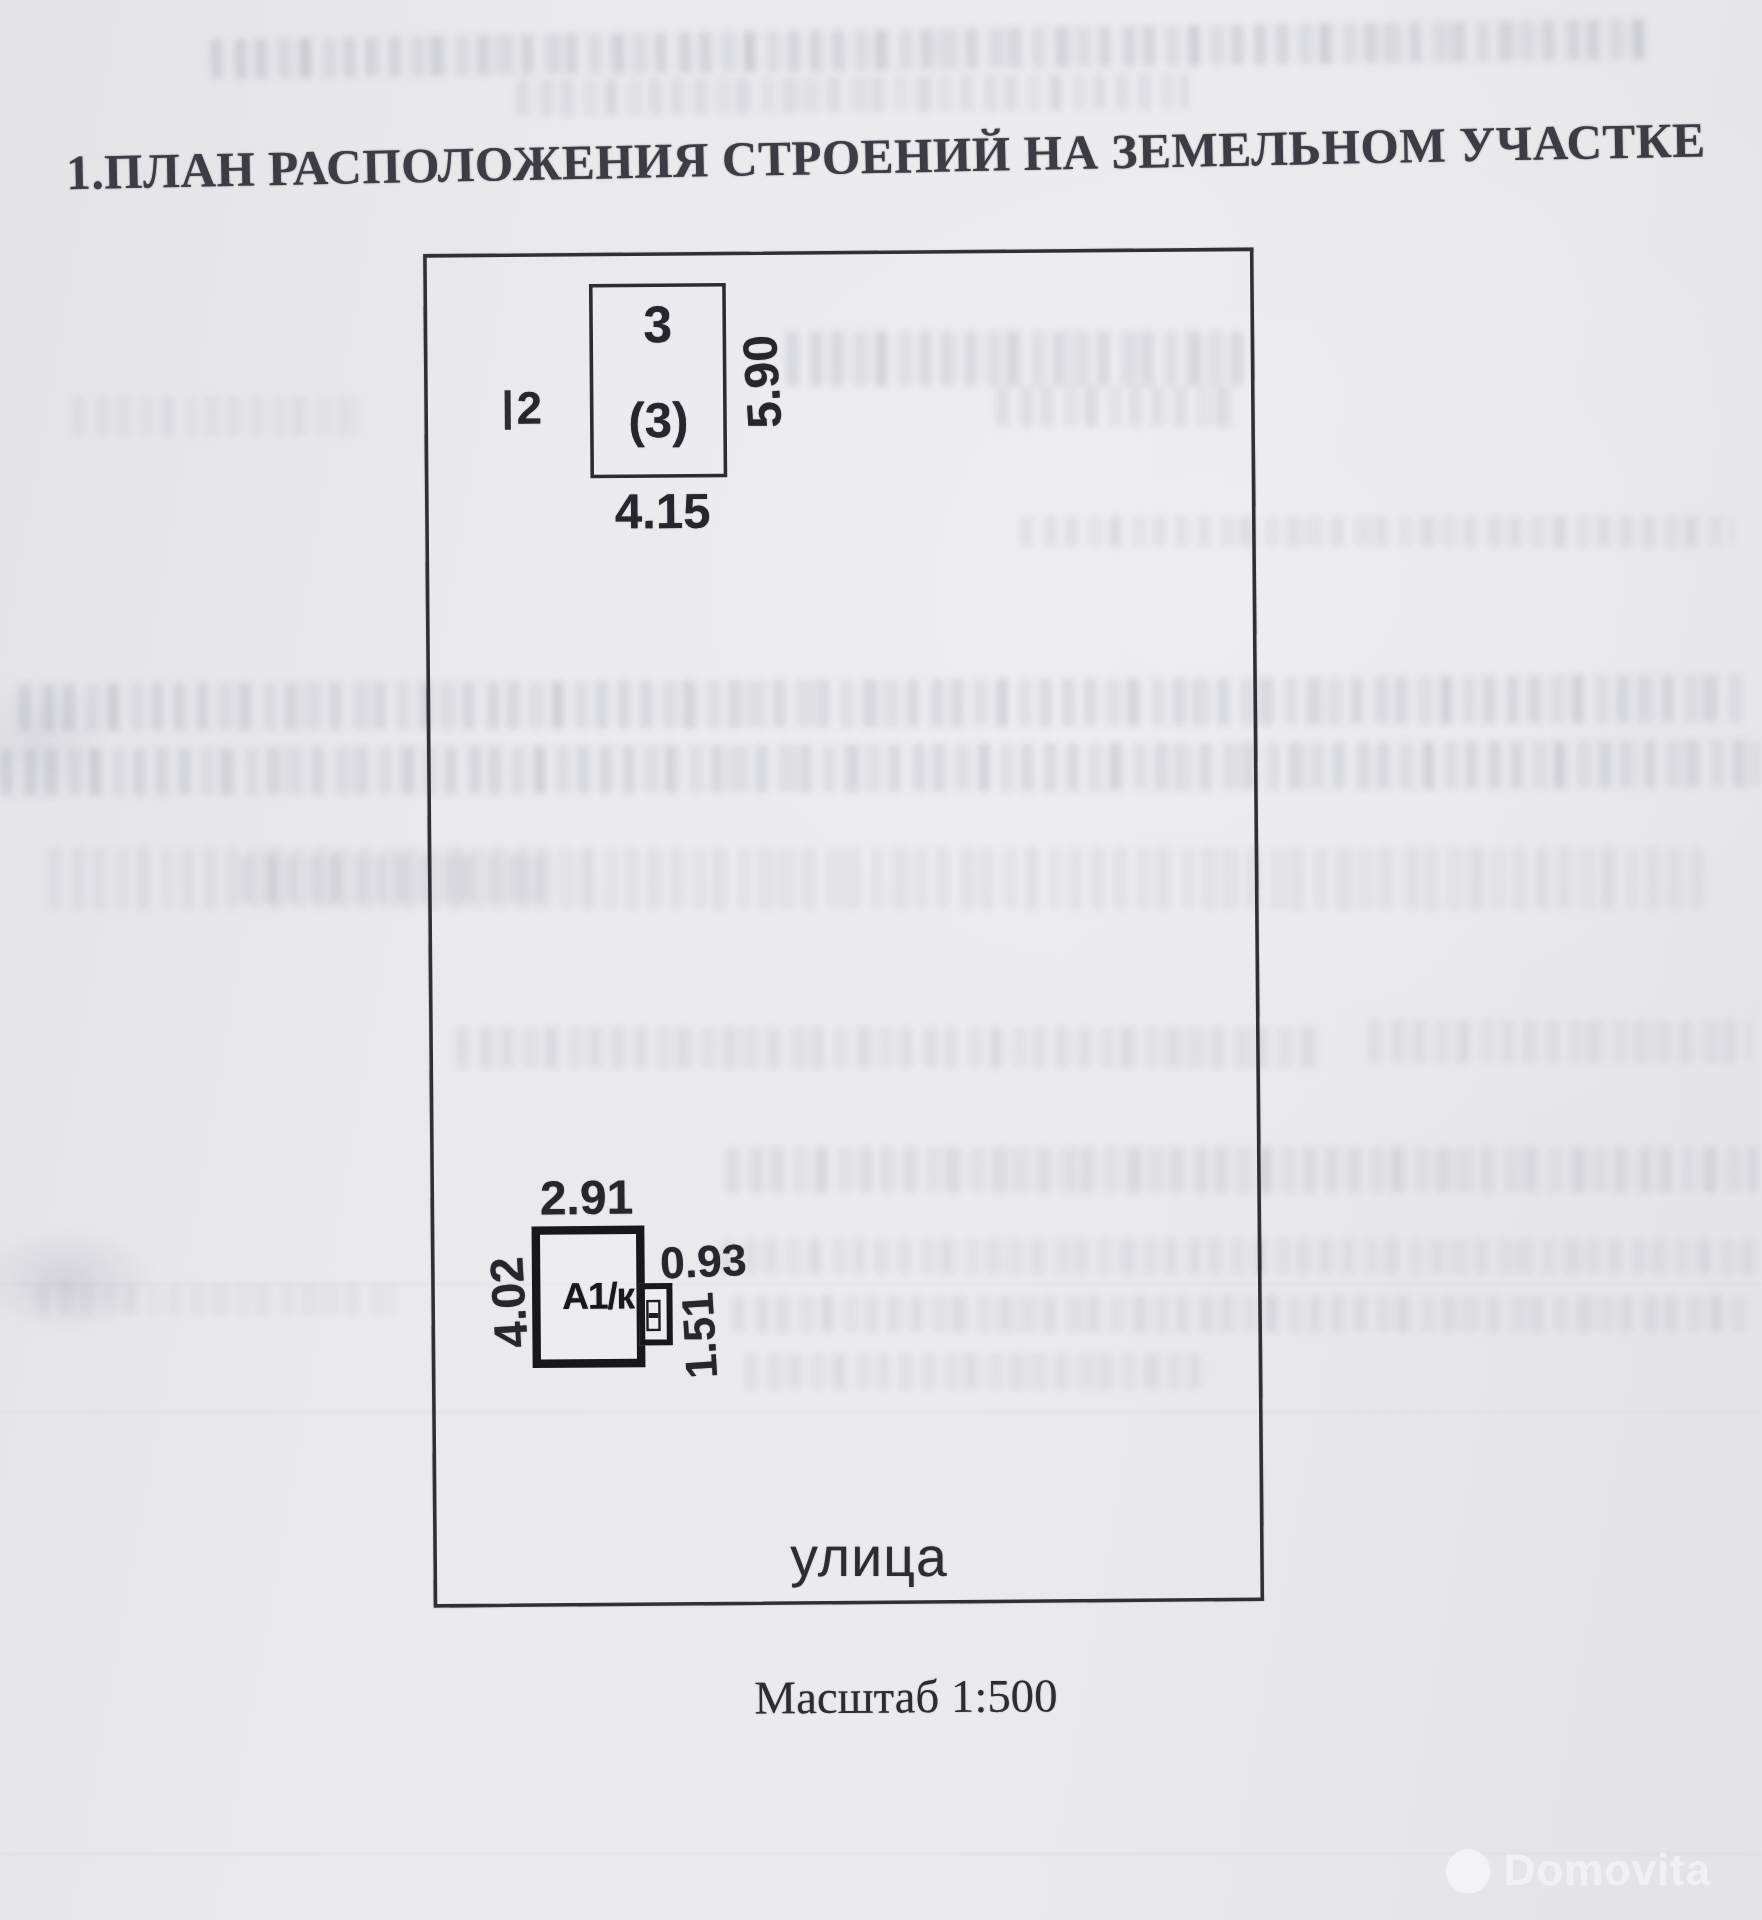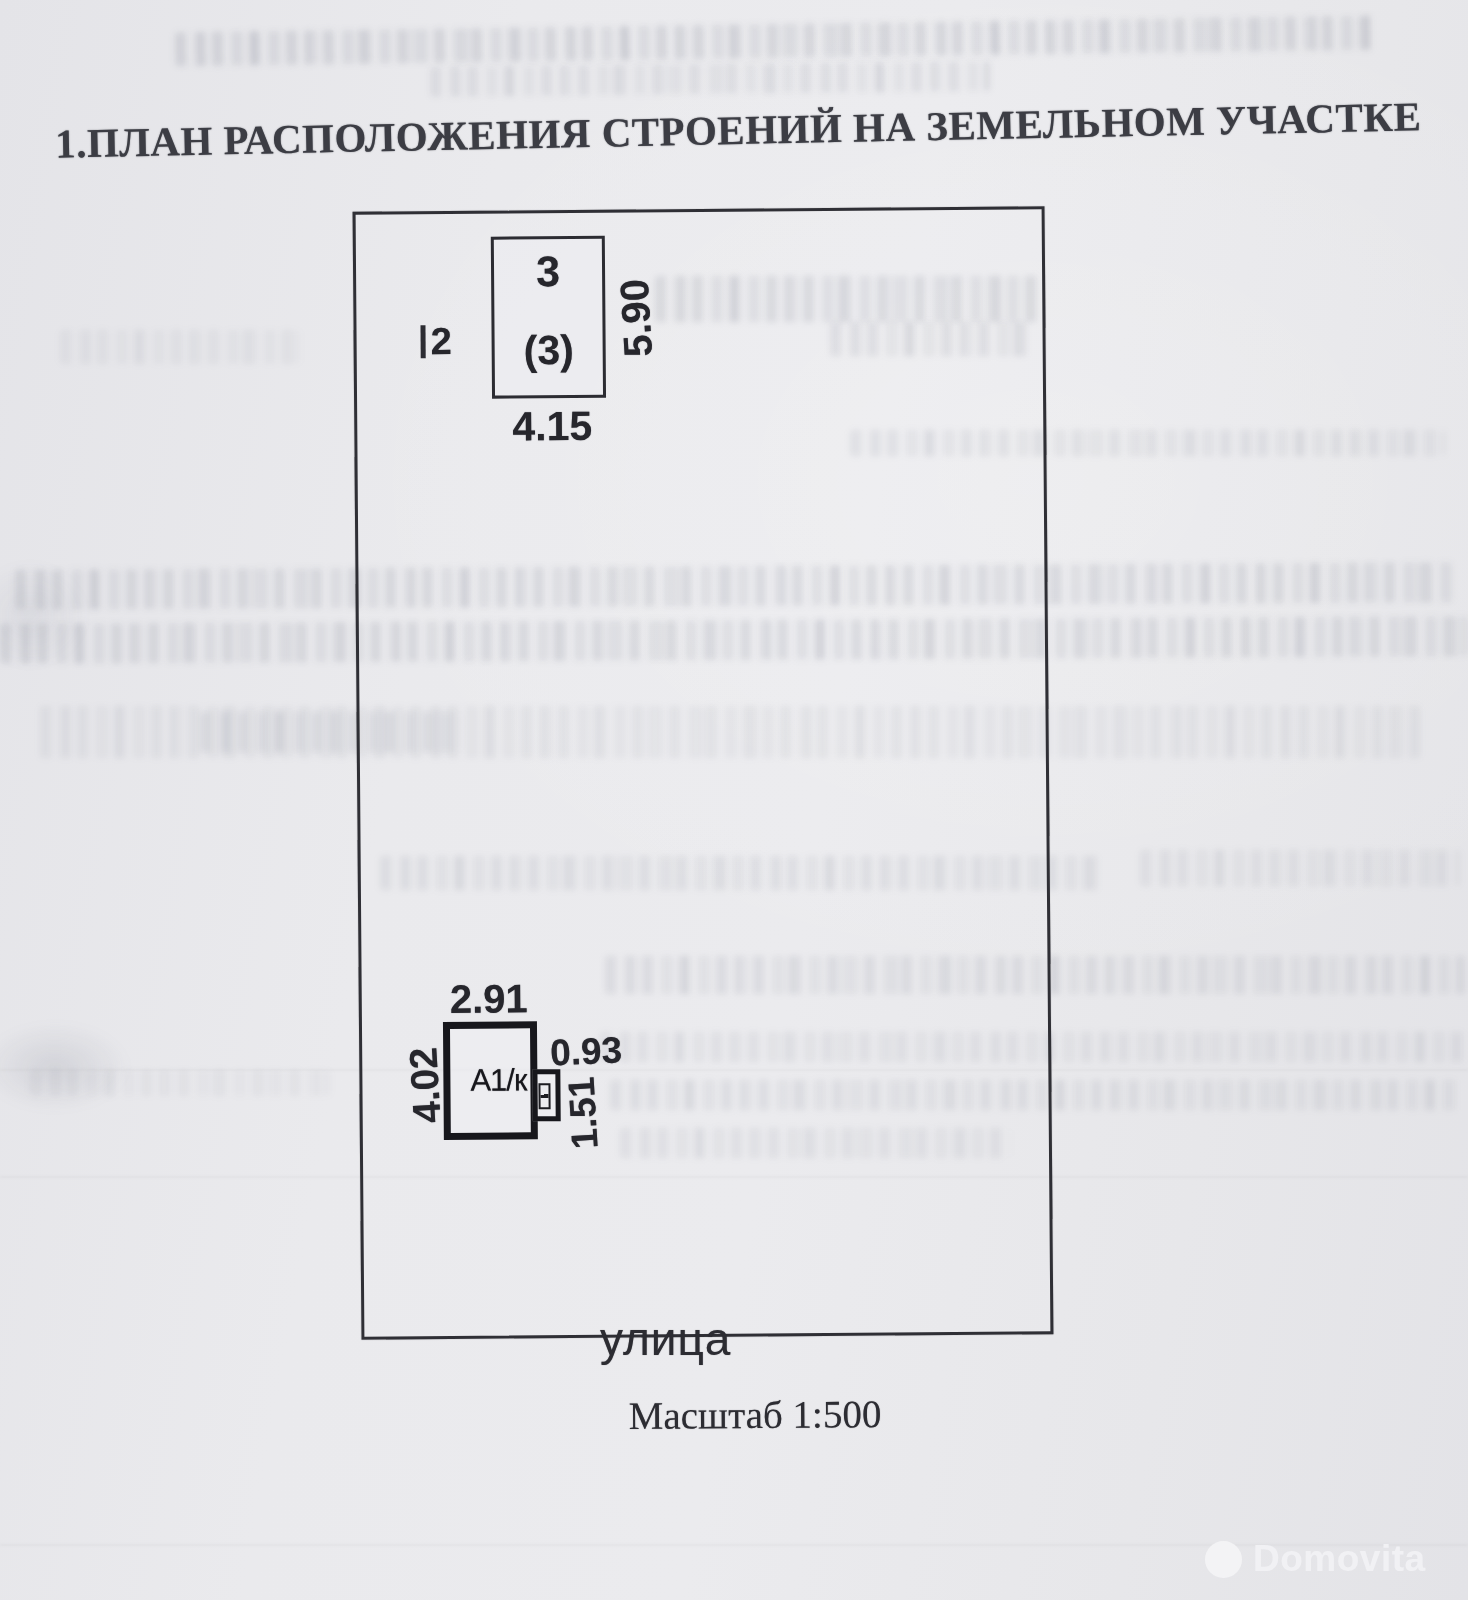--- a/index.html
+++ b/index.html
@@ -54,33 +54,33 @@
   .b3 .num{position:absolute;left:0;width:100%;text-align:center;color:#26262c;font-weight:600;
     text-shadow:0 0 1px rgba(40,40,48,.6);}
   .marker2{position:absolute;left:64px;top:106px;display:flex;align-items:center;gap:5px;}
   .marker2 .bar{width:5px;height:33px;background:#2c2c32;}
   .marker2 .num{font-size:38px;font-weight:700;color:#26262c;text-shadow:0 0 1px rgba(40,40,48,.6);}
   .a1{
     position:absolute;left:81px;top:808px;width:94px;height:118px;
     border:7px solid #17171c;box-sizing:border-box;background:rgba(240,240,243,.5);
     display:flex;align-items:center;
   }
-  .a1 .lbl{width:100%;text-align:center;font-size:31px;font-weight:400;color:#17171c;
+  .a1 .lbl{width:100%;text-align:center;font-size:31px;font-weight:700;color:#17171c;
     letter-spacing:-1px;text-shadow:0 0 1px rgba(20,20,26,.6);margin-left:16px;}
   .porch{
     position:absolute;left:170px;top:856px;width:28px;height:52px;
     border:5px solid #17171c;box-sizing:border-box;background:rgba(240,240,243,.5);
   }
   .porch .step{
     position:absolute;left:1px;top:9px;width:12px;height:26px;box-sizing:border-box;
     border:2.5px solid #1d1d22;
     background:linear-gradient(to bottom, transparent 42%, #1d1d22 42%, #1d1d22 58%, transparent 58%);
   }
   .street{
-    position:absolute;left:600px;top:1312px;width:190px;text-align:left;
+    position:absolute;left:600px;top:1270px;width:190px;text-align:right;
     font-size:46px;font-weight:400;color:#2c2c32;letter-spacing:1px;
     text-shadow:0 0 1px rgba(40,40,48,.55);
   }
   .scale{
     position:absolute;left:575px;top:1392px;width:360px;text-align:center;
     font-family:"Liberation Serif", serif;font-size:39px;color:#2c2c32;
     text-shadow:0 0 1px rgba(40,40,48,.55);transform:rotate(-.4deg);
   }
   .watermark{
     position:absolute;left:1205px;top:1538px;display:flex;align-items:center;gap:11px;

